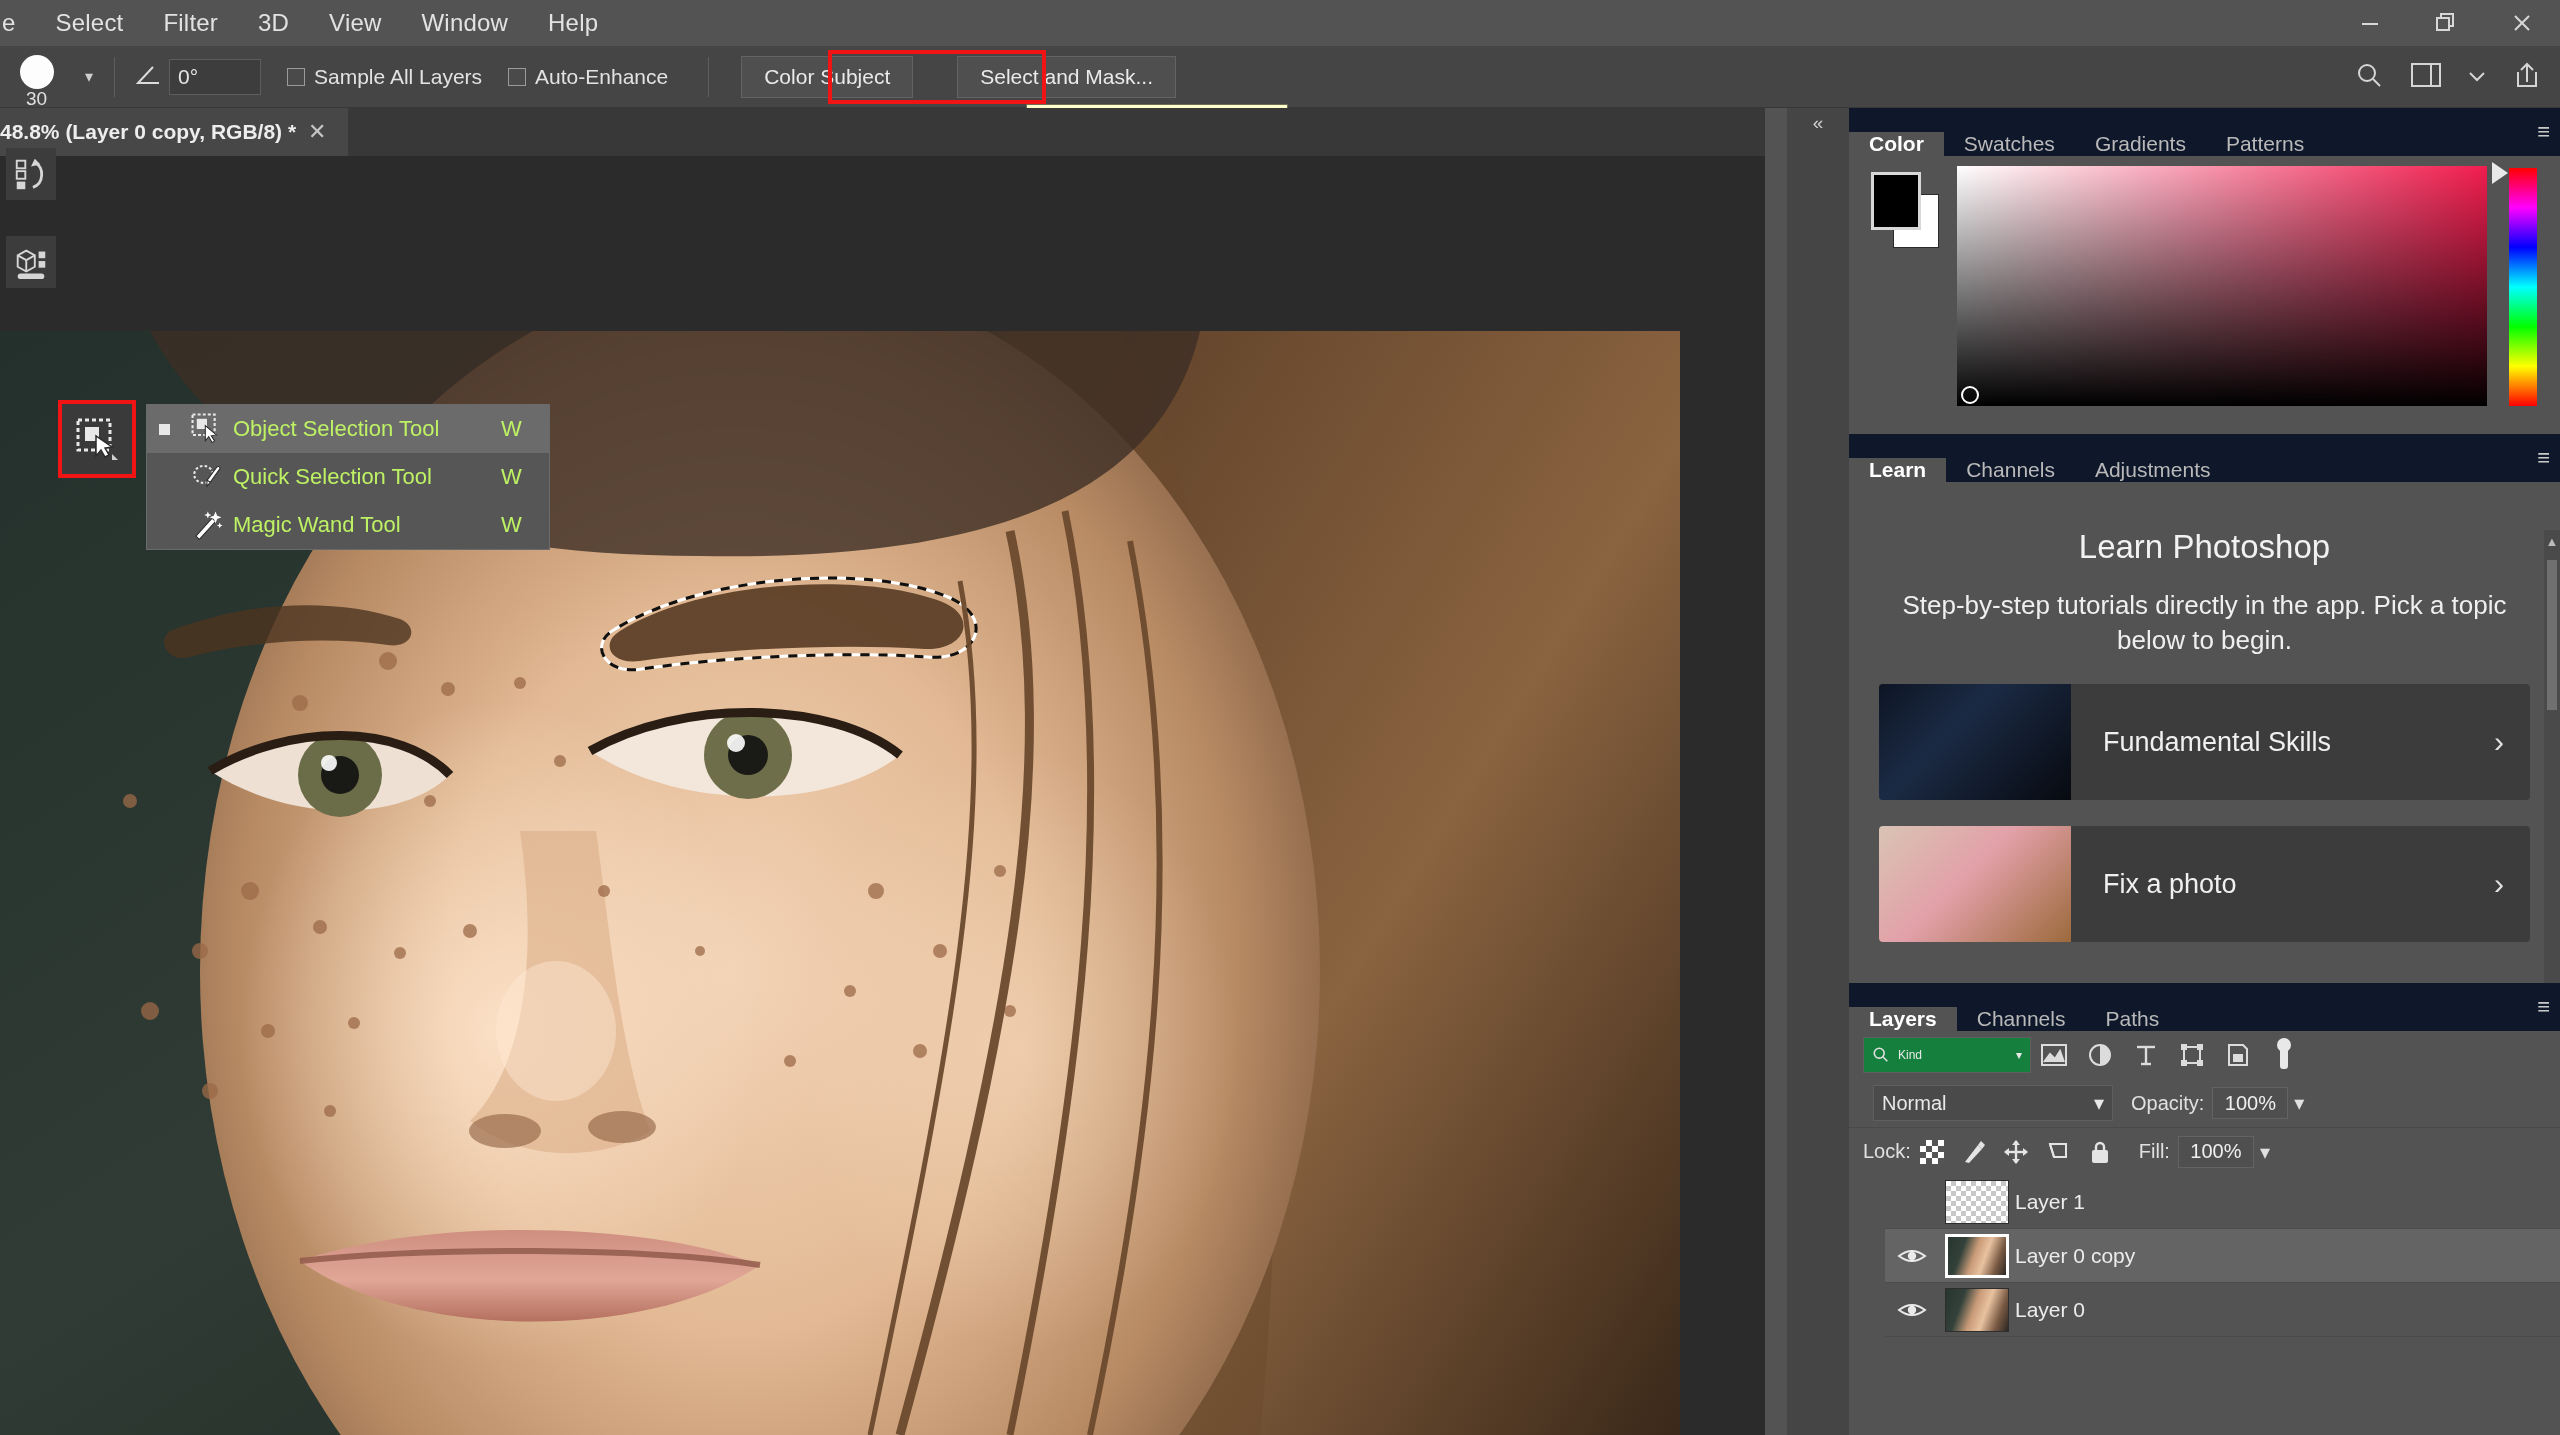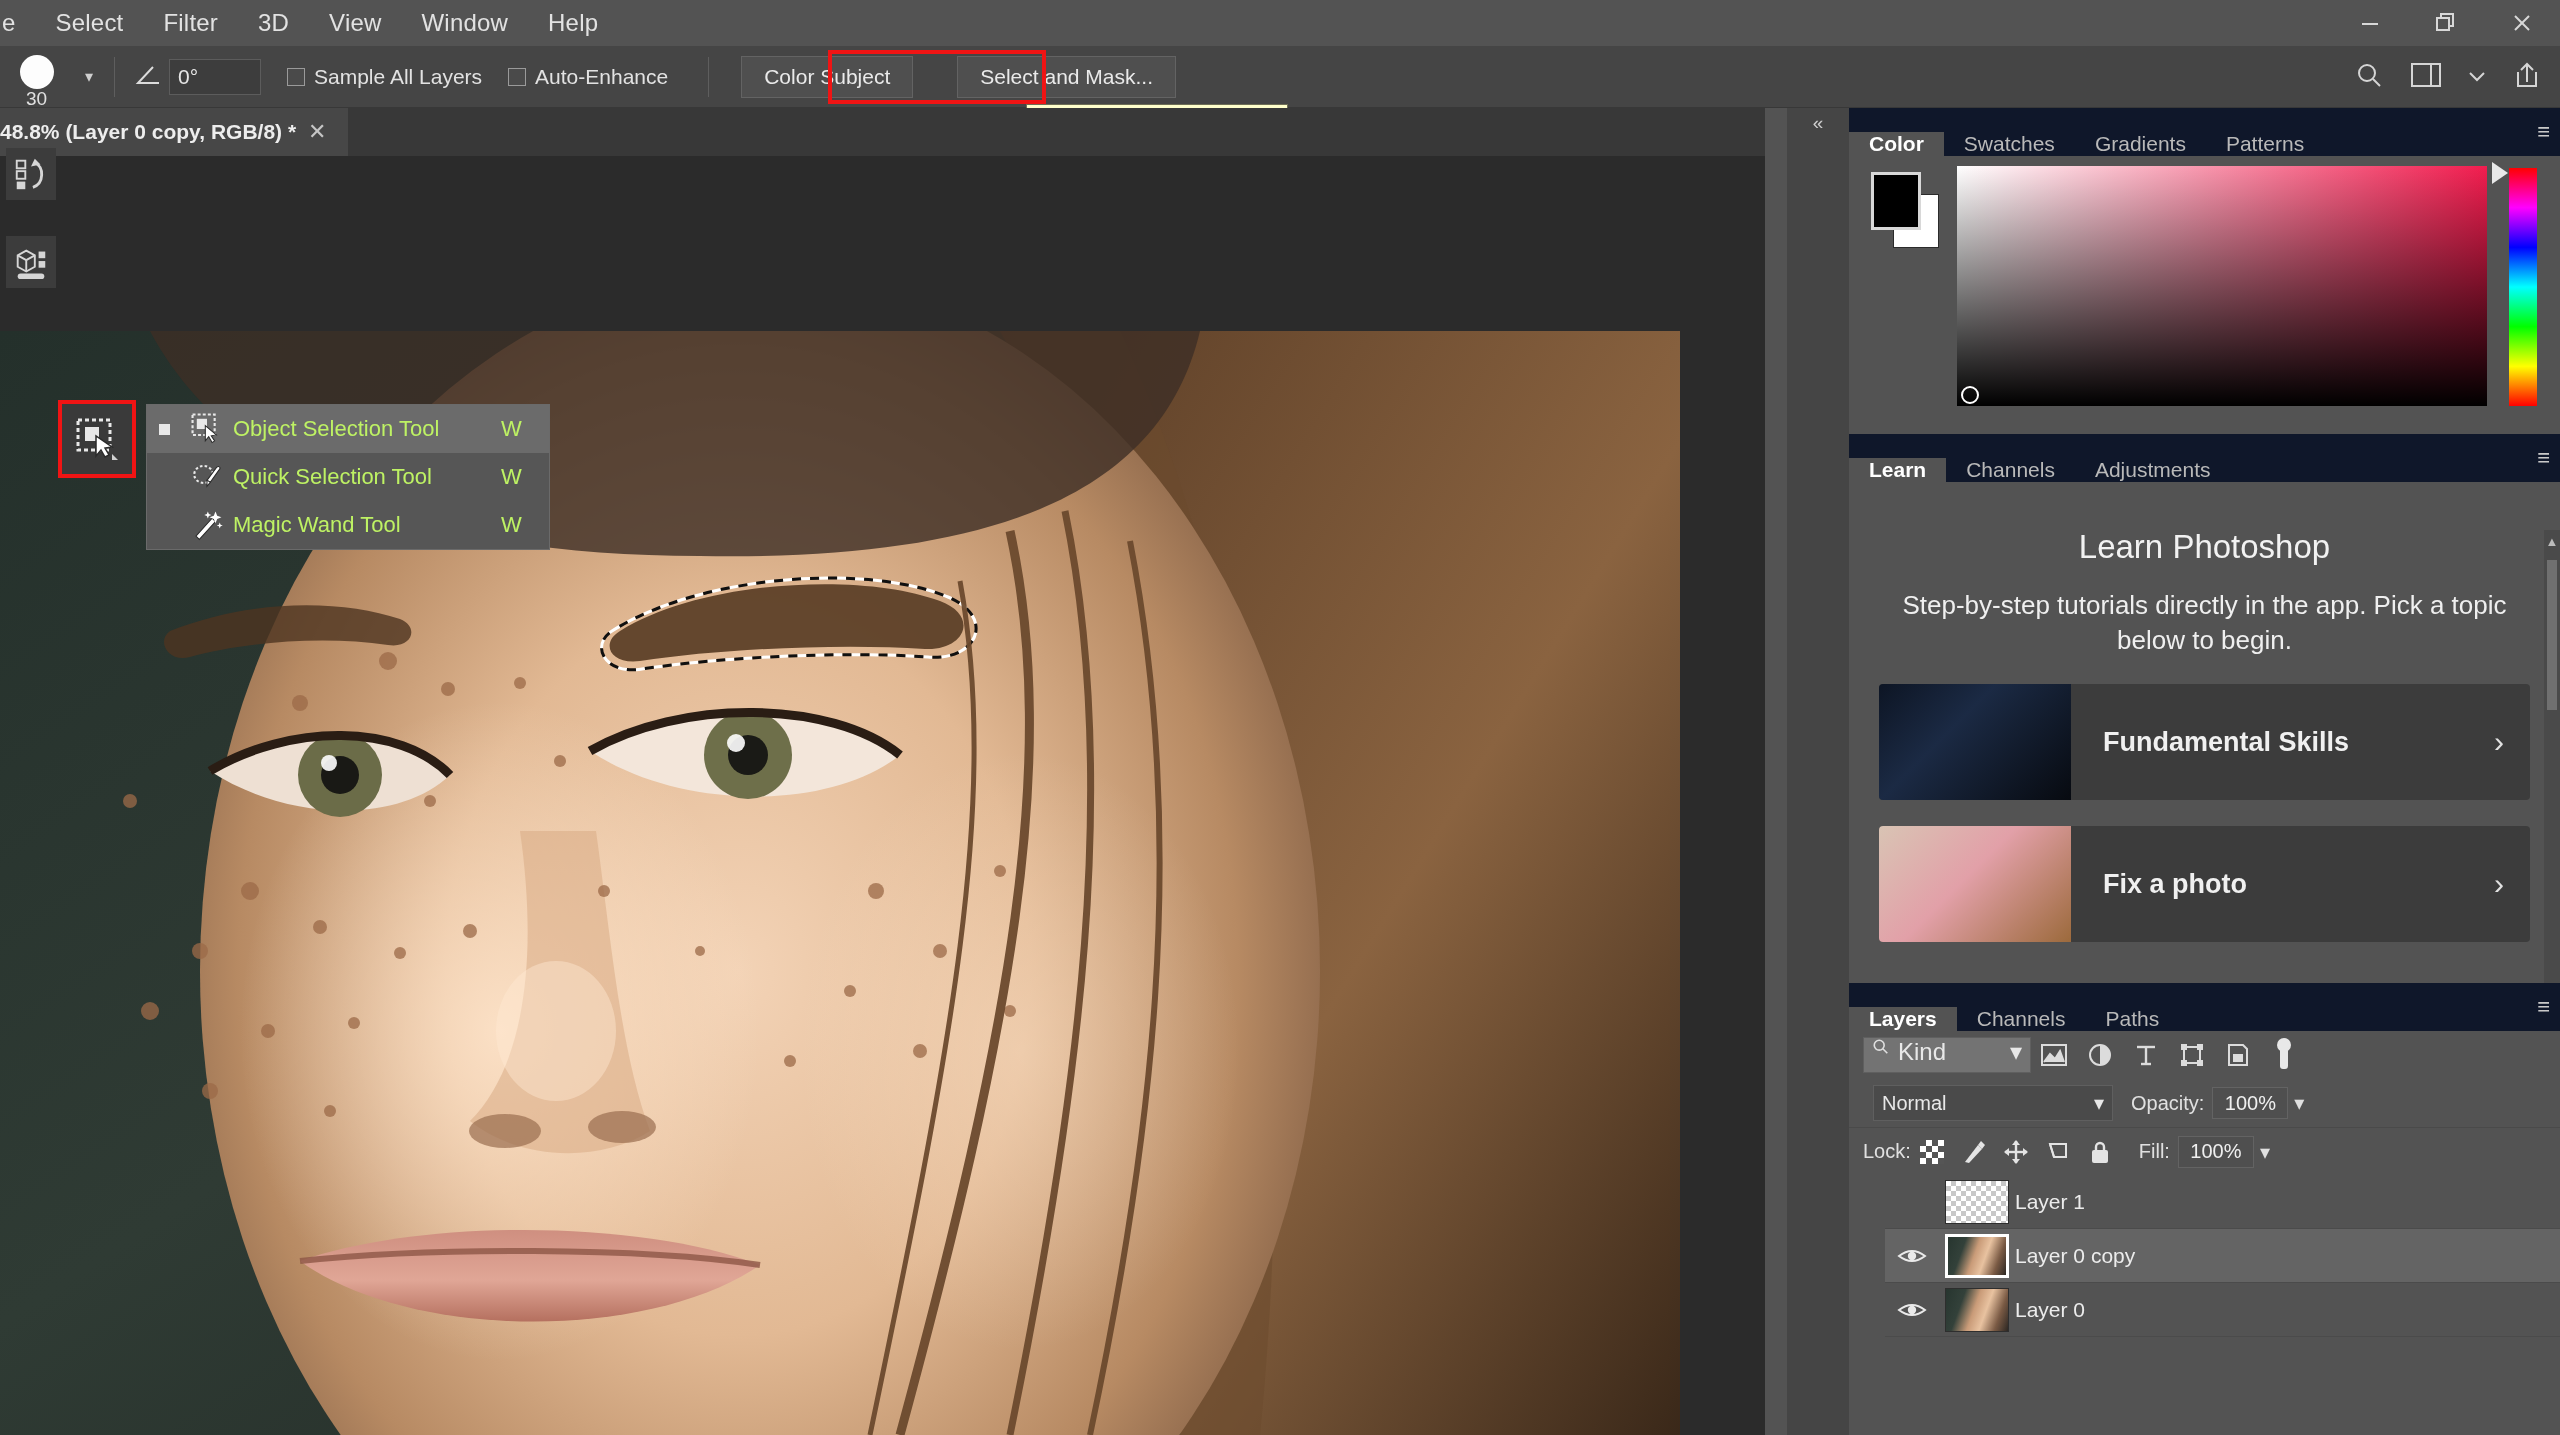--- a/index.html
+++ b/index.html
@@ -199,36 +199,36 @@
   .learnpanel { background: #535353; position: relative; height: 608px; overflow: hidden; }
   .learn-title { text-align: center; color: #f2f2f2; font-size: 33px; margin-top: 46px; }
   .learn-sub {
     text-align: center; color: #efefef; font-size: 26px; margin: 22px 46px 0 46px; line-height: 1.35;
   }
   .card {
     margin: 26px 30px 0 30px; height: 116px; background: #3c3c3c; border-radius: 4px;
     display: flex; align-items: center; overflow: hidden; position: relative;
   }
   .card .thumb { width: 192px; height: 116px; flex: 0 0 192px; }
-  .card .ctitle { flex: 1; padding-left: 32px; color: #f0f0f0; font-size: 27px; font-weight: bold; }
+  .card .ctitle { flex: 1; padding-left: 32px; color: #f0f0f0; font-size: 27px; }
   .card .carrow { padding-right: 26px; color: #e2e2e2; font-size: 30px; }
   .thumb-a { background: linear-gradient(135deg,#0d1524 0%,#1b2a44 38%,#070a10 100%); }
   .thumb-b { background: linear-gradient(135deg,#d9c4b4 0%,#e2a0a8 45%,#9c6a3c 100%); }
   .panel-scroll {
     position: absolute; right: 0; top: 48px; bottom: 0; width: 16px; background: #4a4a4a;
   }
   .panel-scroll .sthumb { position: absolute; left: 3px; top: 30px; width: 10px; height: 150px; background: #707070; }
   .sc-up, .sc-dn { position: absolute; left: 0; width: 16px; text-align: center; color: #bbb; font-size: 13px; }
 
   
   .layerspanel { position: absolute; left: 0; bottom: 0; width: 711px; height: 452px; background: #535353; }
   .filterrow { display: flex; align-items: center; height: 48px; padding: 0 14px; }
   .kindsel {
-    width: 168px; height: 36px; background: #737373; border: 1px solid #5f5f5f;
-    display: flex; align-items: flex-start; padding: 0 8px; color: #e8e8e8; font-size: 24px;
+    width: 168px; height: 36px; background: #15803d; border: 1px solid #5f5f5f;
+    display: flex; align-items: center; padding: 0 8px; color: #e8e8e8; font-size: 12px;
   }
   .kindsel .ktext { flex: 1; padding-left: 8px; }
   .filt-ico { width: 46px; display: flex; align-items: center; justify-content: center; color: #d8d8d8; }
   .blendrow { display: flex; align-items: center; height: 48px; padding: 0 24px; }
   .blendsel {
     width: 240px; height: 36px; background: #4a4a4a; border: 1px solid #5f5f5f;
     display: flex; align-items: center; padding: 0 8px; color: #e8e8e8; font-size: 20px;
   }
   .blendsel .btext { flex: 1; }
   .lbl { color: #e0e0e0; font-size: 20px; margin-left: 18px; }

